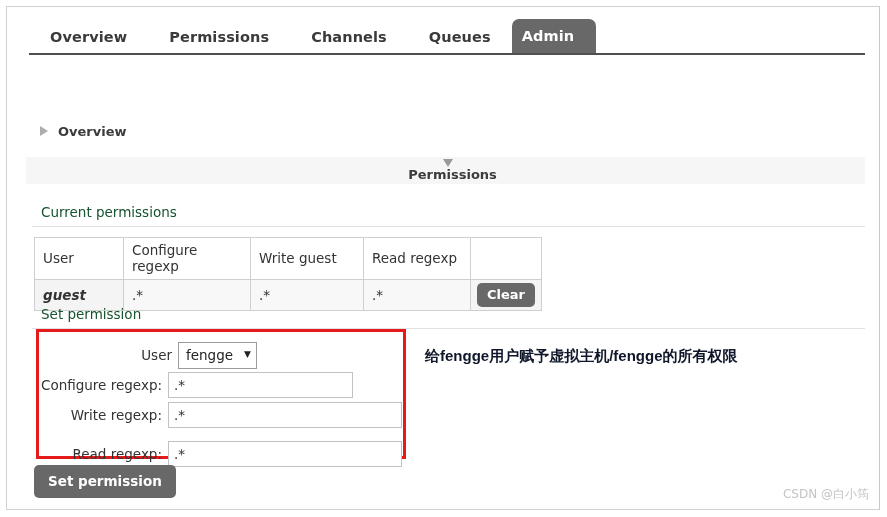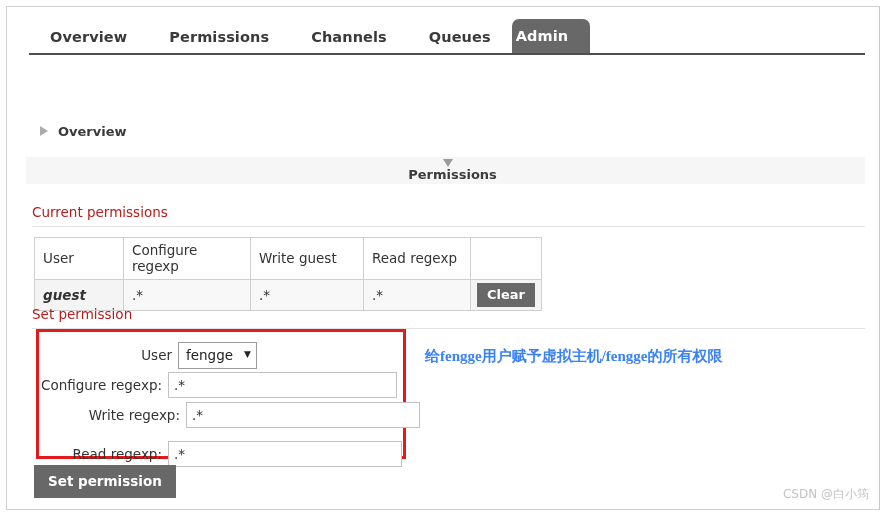--- a/index.html
+++ b/index.html
@@ -58,21 +58,21 @@
     padding: 8px 21px 9px 21px;
     line-height: 16px;
     white-space: nowrap;
     cursor: pointer;
     letter-spacing: 0.1px;
   }
   .tab.active {
     background: #686868;
     color: #ffffff;
     border-radius: 7px 7px 0 0;
-    padding: 9px 22px 10px 4px;
+    padding: 9px 22px 10px 10px;
   }
 
   
   .page-title {
     position: absolute;
     left: 23px;
     top: 73px;
     font-size: 27px;
     color: #3b3b3b;
     font-weight: normal;
@@ -120,23 +120,23 @@
   .tri-down {
     border-left: 5px solid transparent;
     border-right: 5px solid transparent;
     border-top: 8px solid #9a9a9a;
     margin-top: 2px;
   }
 
   
   .sublabel {
     position: absolute;
-    left: 25px;
-    font-size: 13.5px;
-    color: #b91c1c;
+    left: 34px;
+    font-size: 13.5px;
+    color: #14532d;
   }
   #current-permissions-label { top: 197px; }
   #set-permission-label { top: 299px; }
 
   .hrule {
     position: absolute;
     left: 25px;
     right: 14px;
     height: 1px;
     background: #e2e2e2;
@@ -180,21 +180,21 @@
     text-align: center;
     padding: 3px 5px;
   }
 
   
   .btn {
     display: inline-block;
     background: #686868;
     color: #ffffff;
     border: none;
-    border-radius: 0;
+    border-radius: 5px;
     font-family: "DejaVu Sans", "Liberation Sans", sans-serif;
     font-weight: bold;
     cursor: pointer;
     text-align: center;
   }
   .btn-clear {
     font-size: 13px;
     padding: 4px 10px 5px 10px;
     line-height: 15px;
   }
@@ -227,22 +227,22 @@
   }
   .form-label {
     position: absolute;
     right: 0;
     text-align: right;
     font-size: 13.5px;
     color: #333333;
     white-space: nowrap;
   }
   #row-user   { left: 40px; top: 336px; width: 350px; }
-  #row-config { left: 30px; top: 366px; width: 360px; }
-  #row-write  { left: 34px; top: 396px; width: 424px; padding-left: 14px; }
+  #row-config { left: 30px; top: 366px; width: 316px; }
+  #row-write  { left: 16px; top: 396px; width: 424px; padding-left: 14px; }
   #row-read   { left: 30px; top: 435px; width: 436px; }
 
   .label-slot {
     position: relative;
     width: 131px;
     height: 22px;
     flex: 0 0 auto;
   }
   .label-slot .form-label {
     top: 3px;
@@ -283,23 +283,23 @@
     outline: none;
   }
 
   
   #annotation-text {
     position: absolute;
     left: 418px;
     top: 340px;
     font-size: 15px;
     font-weight: bold;
-    color: #3b82f6;
+    color: #0f172a;
     white-space: nowrap;
-    font-family: Liberation Serif, serif;
+    font-family: Liberation Sans, sans-serif;
   }
 
   
   #watermark {
     position: absolute;
     right: 10px;
     bottom: 6px;
     font-size: 12px;
     color: #c3c3c3;
     white-space: nowrap;

